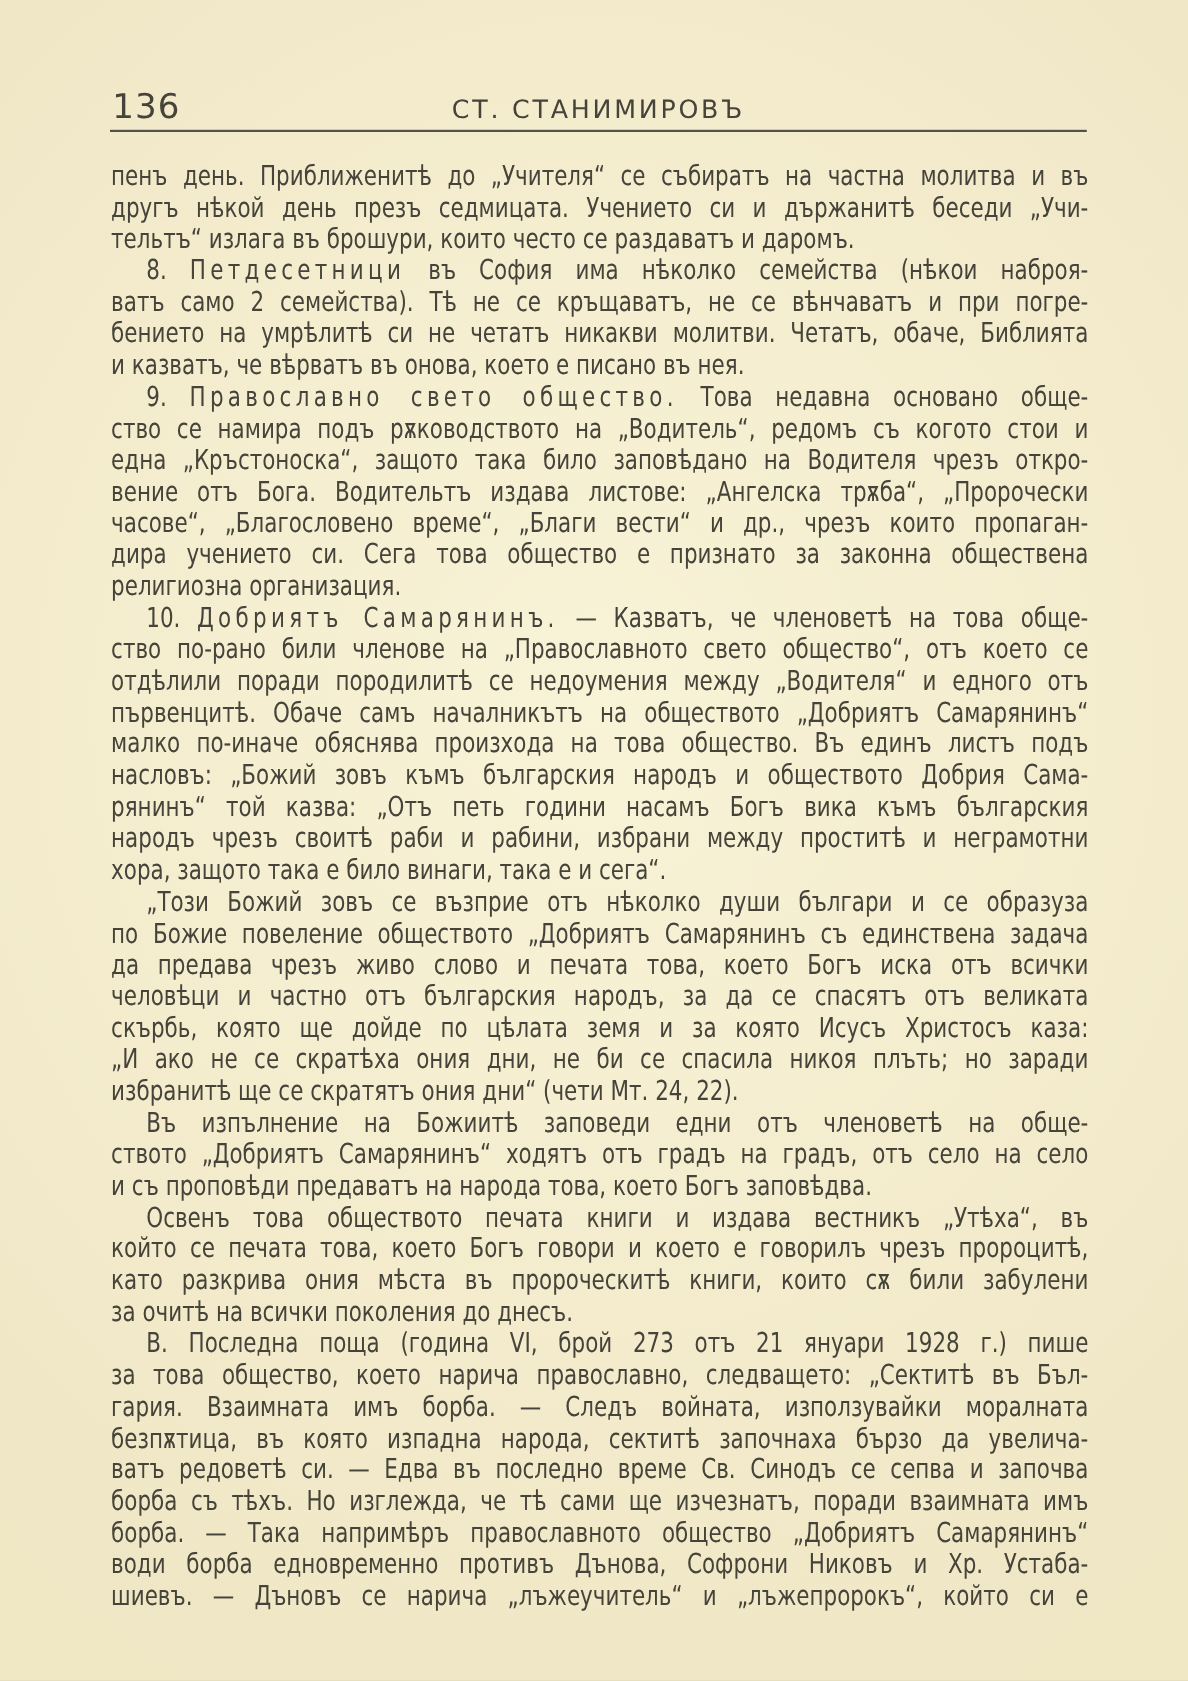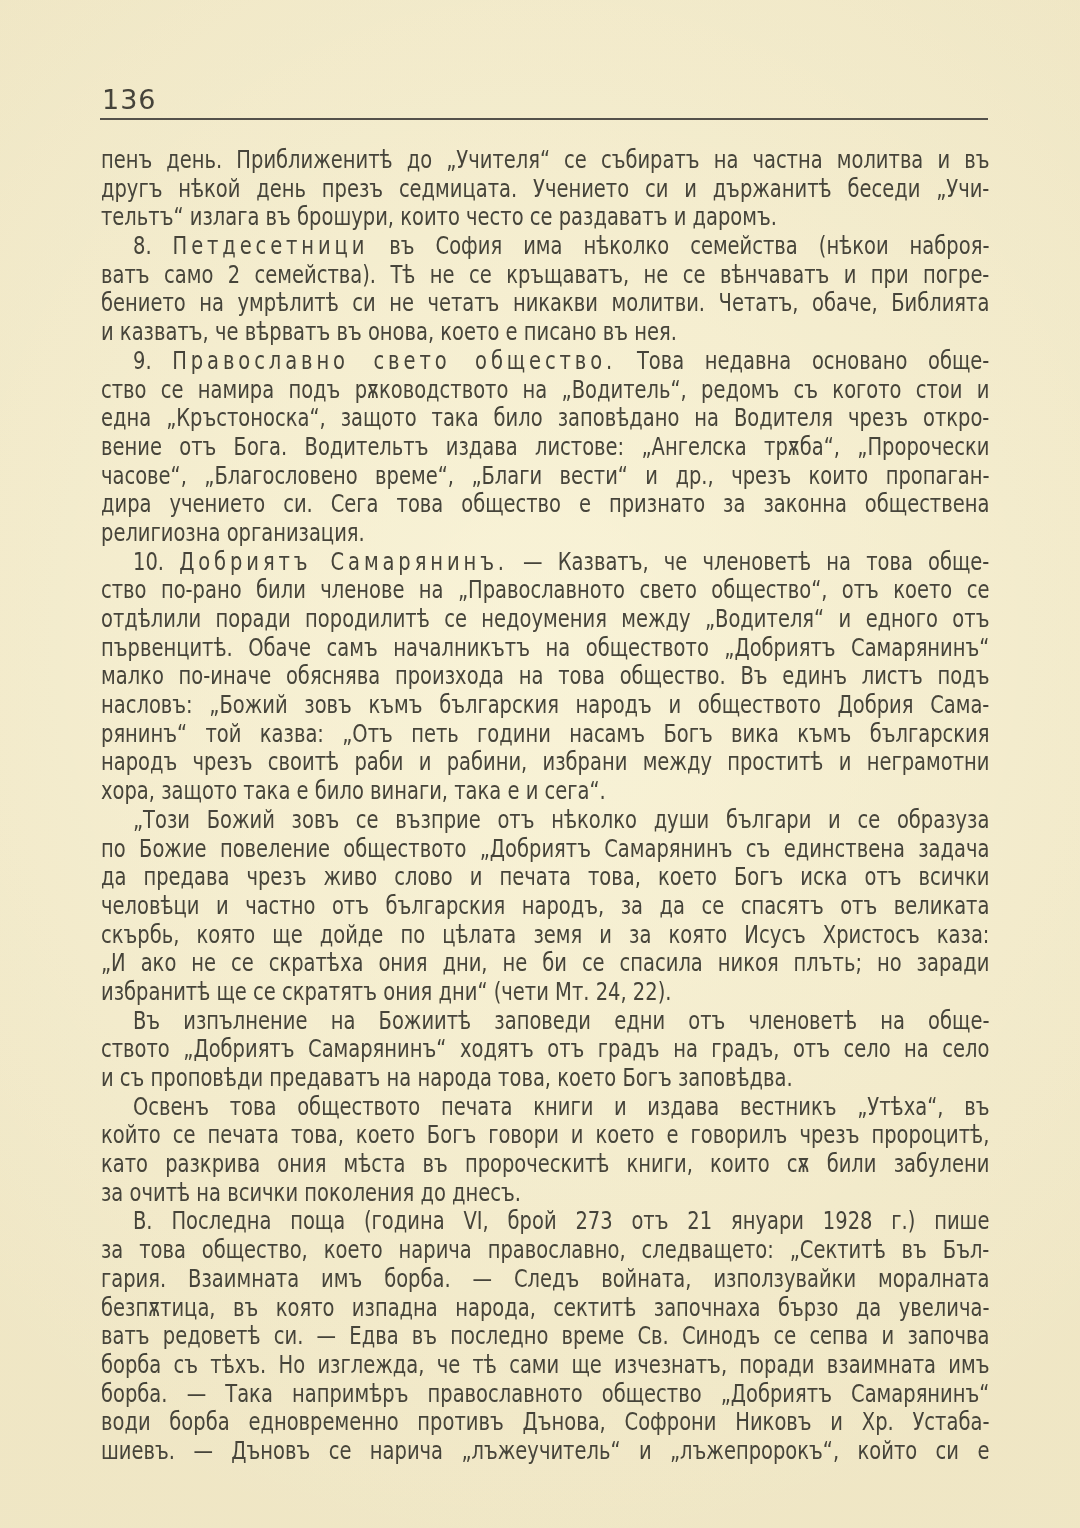--- a/index.html
+++ b/index.html
@@ -24,21 +24,21 @@
     left: 100px;
     top: 78px;
     width: 888px;
     height: 40px;
     border-bottom: 2px solid #54514a;
   }
   .pagenum {
     position: absolute;
     left: 2px;
     bottom: 3px;
-    font-size: 27px;
+    font-size: 31px;
     letter-spacing: 1px;
     color: #45433a;
   }
   .runtitle {
     position: absolute;
     left: 0;
     right: 0;
     bottom: 5px;
     text-align: center;
     font-size: 23px;
@@ -72,20 +72,21 @@
   .spaced {
     letter-spacing: 5px;
   }
 </style>
 </head>
 <body>
 
 <div class="page">
   <header class="page-header">
     <span class="pagenum">136</span>
+    <span class="runtitle">СТ. СТАНИМИРОВЪ</span>
   </header>
   <main class="text-scale">
       <div class="line"><span>пенъ день. Приближенитѣ до „Учителя“ се събиратъ на частна молитва и въ</span></div>
       <div class="line"><span>другъ нѣкой день презъ седмицата. Учението си и държанитѣ беседи „Учи-</span></div>
       <div class="line end"><span>тельтъ“ излага въ брошури, които често се раздаватъ и даромъ.</span></div>
       <div class="line indent"><span>8. </span><span class="spaced">Петдесетници</span><span> въ София има нѣколко семейства (нѣкои наброя-</span></div>
       <div class="line"><span>ватъ само 2 семейства). Тѣ не се кръщаватъ, не се вѣнчаватъ и при погре-</span></div>
       <div class="line"><span>бението на умрѣлитѣ си не четатъ никакви молитви. Четатъ, обаче, Библията</span></div>
       <div class="line end"><span>и казватъ, че вѣрватъ въ онова, което е писано въ нея.</span></div>
       <div class="line indent"><span>9. </span><span class="spaced">Православно свето общество.</span><span> Това недавна основано обще-</span></div>

